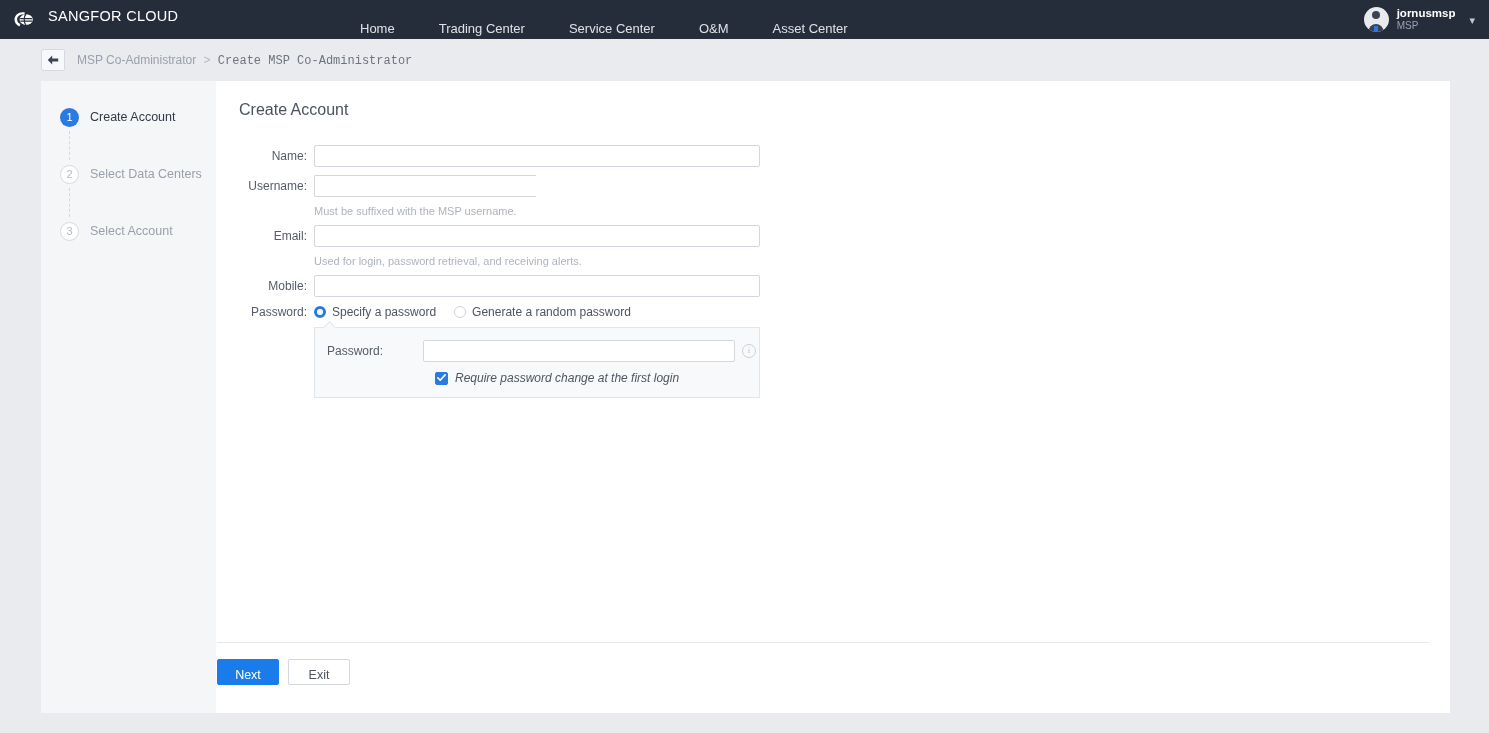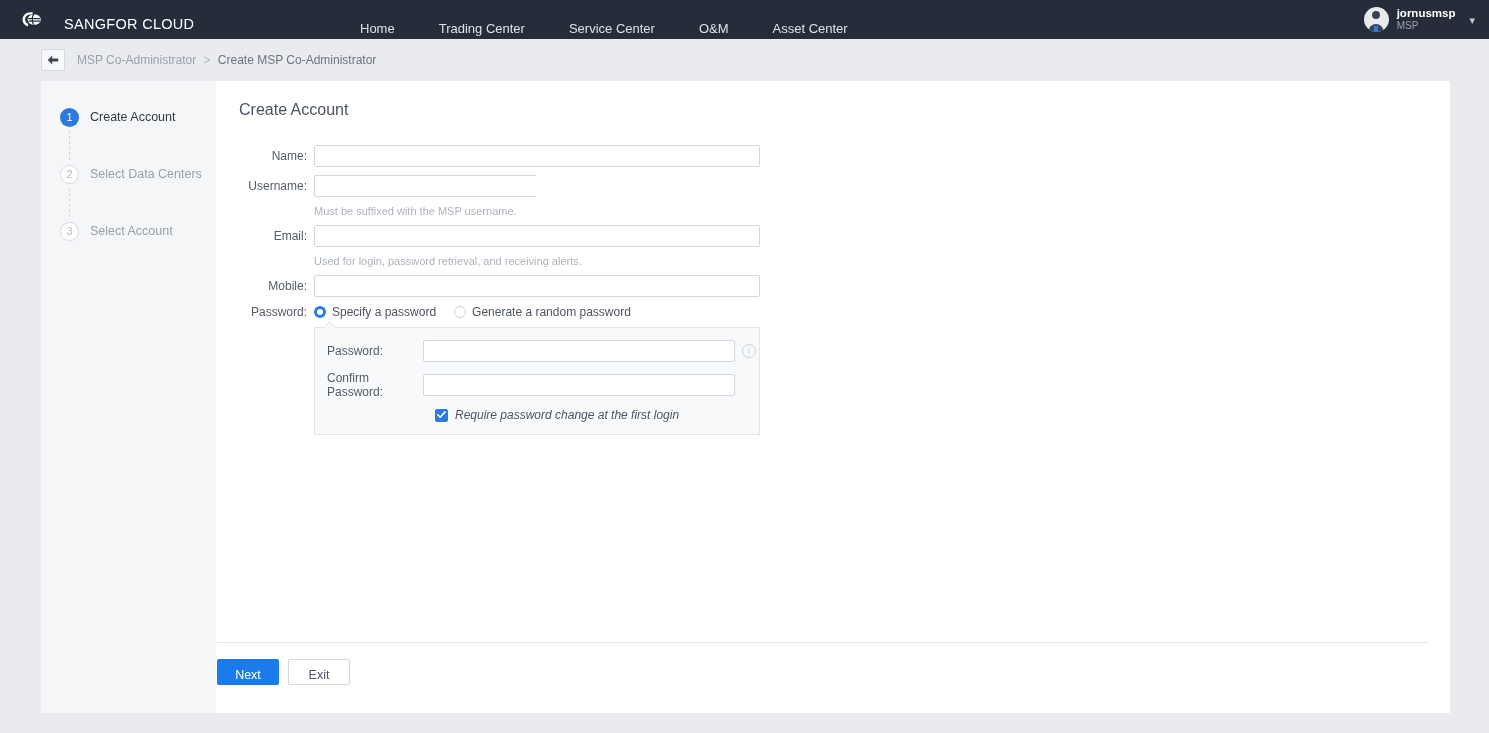--- a/index.html
+++ b/index.html
@@ -19,23 +19,23 @@
   
   .topbar {
     height: 39px;
     background: #252c3a;
     display: flex;
     align-items: center;
     position: relative;
   }
   .brand {
     display: flex;
-    align-items: flex-end;
-    padding-left: 18px;
-    gap: 20px;
+    align-items: flex-start;
+    padding-left: 10px;
+    gap: 12px;
   }
   .brand-logo { width: 26px; height: 24px; display:block; }
   .brand-name {
     color: #ffffff;
     font-size: 14.5px;
     letter-spacing: 0.3px;
     white-space: nowrap;
   }
   .navmenu {
     position: absolute;
@@ -120,21 +120,21 @@
     width: 22px; height: 20px;
     background: #f7f8fa;
     border: 1px solid #d6d9e0;
     border-radius: 2px;
     display: flex; align-items: center; justify-content: center;
     cursor: pointer;
   }
   .back-btn svg { display:block; }
   .crumbs { font-size: 12px; color: #9aa0ab; }
   .crumbs .sep { margin: 0 4px; color: #b3b8c2; }
-  .crumbs .cur { color: #6d7480; }
+  .crumbs .cur { color: #6d7480; font-family: Liberation Mono, monospace; }
   .crumbs .lnk { color: #9aa0ab; cursor: pointer; }
 
   
   .card {
     margin: 0 0 0 41px;
     width: 1409px;
     height: 632px;
     background: #ffffff;
     display: flex;
   }
@@ -488,24 +488,20 @@
         </span>
       </span>
     </div>
 
     <div class="pwpanel">
       <div class="pwrow">
         <span class="pwlabel">Password:</span>
         <input class="pwinput" type="password" value="" style="">
         <span class="info-icon">i</span>
       </div>
-      <div class="pwrow">
-        <span class="pwlabel">Confirm Password:</span>
-        <input class="pwinput" type="password" value="" style="">
-      </div>
       <div class="checkrow">
         <span class="checkbox">
           <svg width="9" height="8" viewBox="0 0 9 8" xmlns="http://www.w3.org/2000/svg">
             <path d="M0.8 3.8 3.2 6.2 8.1 0.9" stroke="#ffffff" stroke-width="1.6" fill="none" stroke-linecap="round" stroke-linejoin="round"></path>
           </svg>
         </span>
         <span class="checklabel">Require password change at the first login</span>
       </div>
     </div>
 

